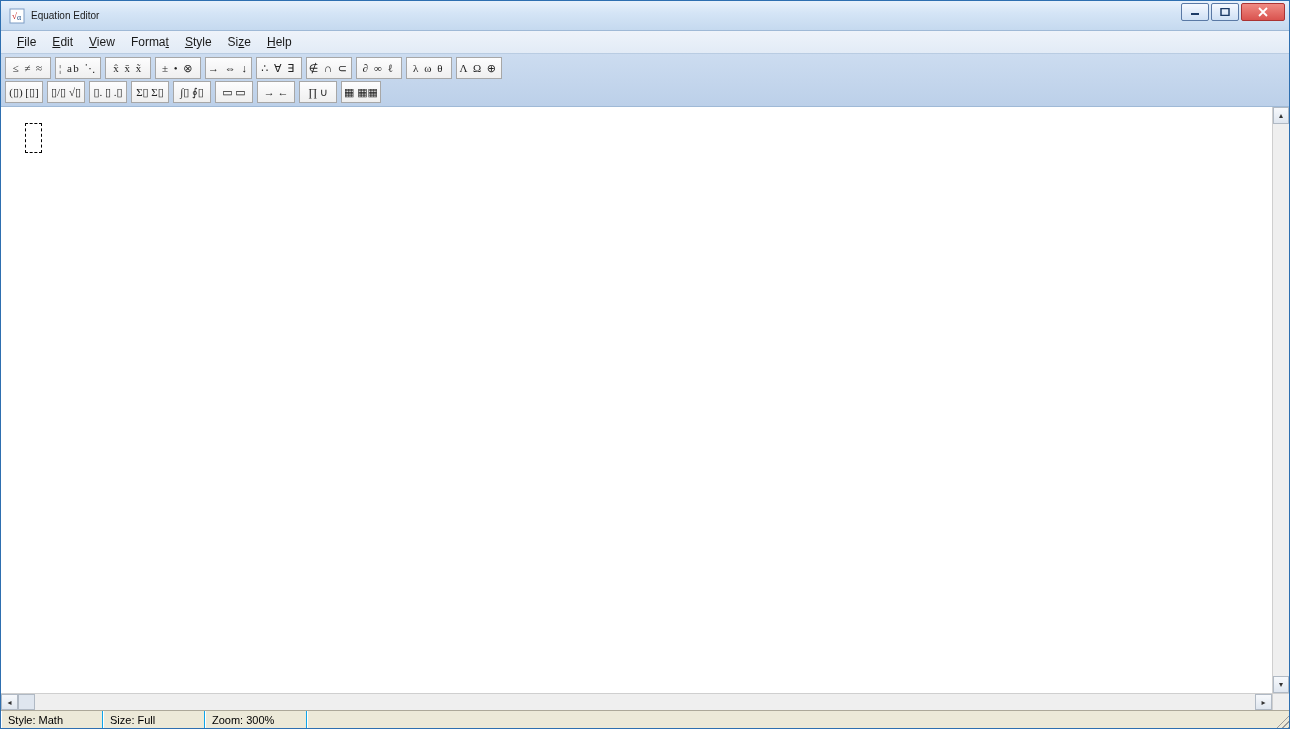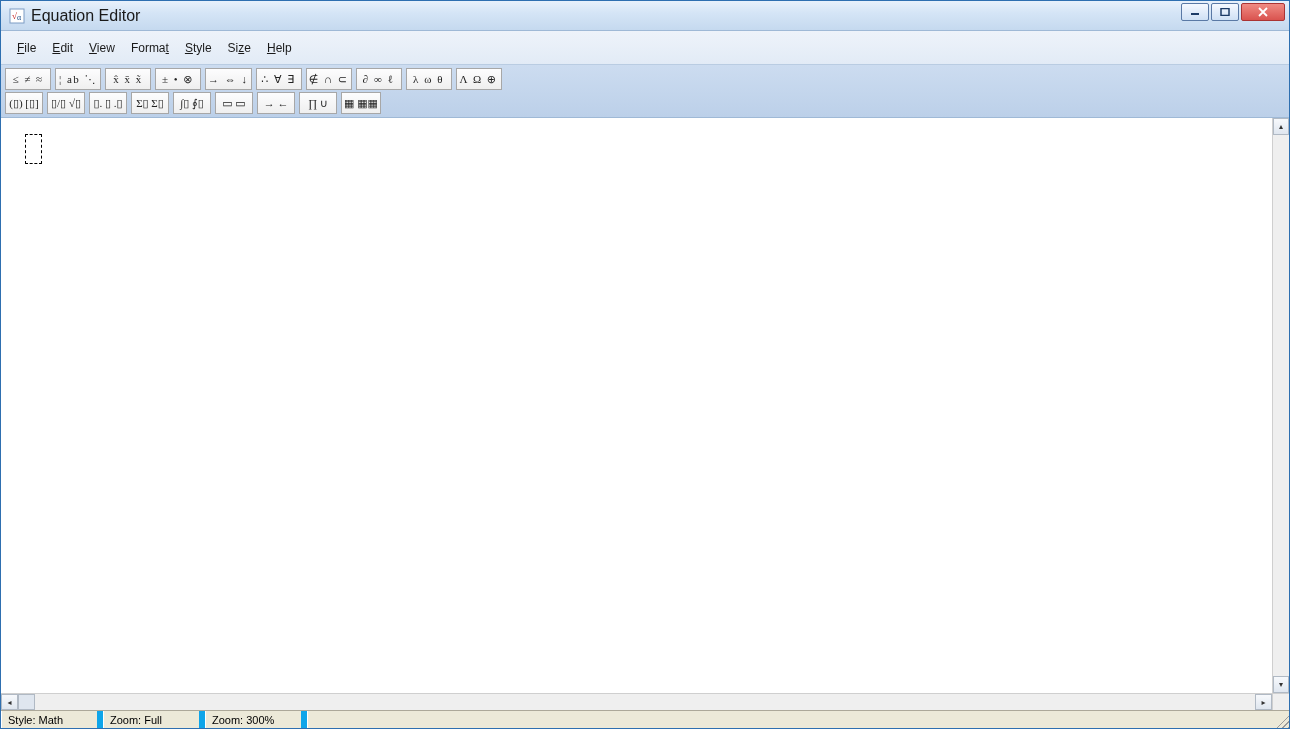--- a/index.html
+++ b/index.html
@@ -1,47 +1,47 @@
 <!DOCTYPE html>
 <html><head>
 <meta charset="utf-8">
 <style>
 html,body{margin:0;padding:0;height:100%;font-family:"Segoe UI",Tahoma,Arial,sans-serif;font-size:12px;overflow:hidden;background:#fff}
 *{box-sizing:border-box}
 .window{width:1290px;height:729px;border:1px solid #2e6fb0;background:#fff;display:flex;flex-direction:column;position:relative}
 .titlebar{height:30px;background:linear-gradient(to bottom,#e8f1fb 0%,#d5e5f6 40%,#c5d9ef 100%);display:flex;align-items:center;border-bottom:1px solid #9fb9d6;position:relative}
 .titlebar .app-icon{width:16px;height:16px;margin:0 6px 0 8px;display:flex;align-items:center;justify-content:center}
 .titlebar .app-icon svg{display:block}
-.titlebar .title{color:#1a1a1a;font-size:16px}
+.titlebar .title{color:#1a1a1a;font-size:10px}
 .winbtns{position:absolute;right:4px;top:2px;display:flex;gap:2px}
 .winbtn{width:28px;height:18px;border:1px solid #5a79a5;border-radius:2px;background:linear-gradient(to bottom,#f5f9ff,#cfe0f4);display:flex;align-items:center;justify-content:center;font-size:10px;color:#1c3b66}
 .winbtn.close{background:linear-gradient(to bottom,#f08b83,#d9534f);border-color:#a33;color:#fff;width:44px}
 .winbtn svg{display:block}
-.menubar{height:34px;background:linear-gradient(to bottom,#eef3fa 0%,#e2ebf6 100%);border-bottom:1px solid #b9cce2;display:flex;align-items:center;padding:0 8px;gap:0}
+.menubar{height:23px;background:linear-gradient(to bottom,#eef3fa 0%,#e2ebf6 100%);border-bottom:1px solid #b9cce2;display:flex;align-items:center;padding:0 8px;gap:0}
 .menuitem{padding:2px 8px;color:#1a1a1a;cursor:default}
 .menuitem span.u{text-decoration:underline}
 .toolbars{background:linear-gradient(to bottom,#ccdcf0 0%,#bcd0e9 100%);border-bottom:1px solid #9fb9d6;padding:2px 4px}
 .tb-row{display:flex;align-items:center;padding:1px 0}
 .tb-group{display:flex;align-items:center;background:linear-gradient(to bottom,#fdfdfe,#efefef);border:1px solid #a7a7a7;height:22px;margin-right:4px}
 .tb-btn{min-width:16px;height:20px;padding:0 2px;display:flex;align-items:center;justify-content:center;font-family:"Cambria Math","Segoe UI Symbol","Lucida Sans Unicode",serif;font-size:12px;line-height:1;color:#222;position:relative;cursor:default;letter-spacing:0}
 .tb-group .tb-btn{border-right:0}
 .tb-wide{min-width:44px;font-size:11px;letter-spacing:1.5px}
 .tb-narrow{min-width:36px;font-size:11px}
 .workspace{flex:1;display:flex;position:relative;overflow:hidden}
 .canvas{flex:1;background:#fff;position:relative}
 .cursor-slot{position:absolute;left:24px;top:16px;width:17px;height:30px;border:1.5px dashed #000;border-radius:1px}
 .vscroll{width:17px;background:#f0f0f0;border-left:1px solid #cfcfcf;display:flex;flex-direction:column}
 .sbtn{height:17px;background:linear-gradient(to bottom,#f7f9fc,#dfe6ef);border:1px solid #b0b9c4;display:flex;align-items:center;justify-content:center;font-size:8px;color:#333}
 .strack{flex:1;background:#efefef}
 .hscroll-row{height:17px;display:flex;border-top:1px solid #cfcfcf}
 .hscroll{flex:1;background:#f0f0f0;display:flex}
 .hscroll .sbtn{width:17px;height:100%}
 .hscroll .strack{flex:1}
 .statusbar{height:18px;background:#ece9d8;border-top:1px solid #aca899;display:flex;align-items:stretch;font-size:11px;color:#000}
-.stat-cell{border-right:6px solid #0ea5e9;border-left:1px solid #fff;padding:1px 6px 0;min-width:102px;display:flex;align-items:center}
+.stat-cell{border-right:1px solid #0ea5e9;border-left:1px solid #fff;padding:1px 6px 0;min-width:102px;display:flex;align-items:center}
 .grip{width:17px;height:17px;position:relative;margin-left:auto;background:repeating-linear-gradient(135deg,transparent 0,transparent 3px,#9a9a9a 3px,#9a9a9a 4px);clip-path:polygon(100% 0,100% 100%,0 100%)}
 </style>
 </head>
 <body>
 
 <div class="window">
  <div class="titlebar">
   <span class="app-icon">
    <svg width="16" height="16" viewBox="0 0 16 16">
     <rect x="1" y="1" width="14" height="14" fill="#fff" stroke="#7c9cc4"></rect>
@@ -159,18 +159,18 @@
    <div class="sbtn">◂</div>
    <div class="sbtn" style="width:17px;background:#dfe6ef"></div>
    <div class="strack"></div>
    <div class="sbtn">▸</div>
   </div>
   <div style="width:17px;background:#efefef;border-left:1px solid #cfcfcf"></div>
  </div>
 
  <div class="statusbar">
   <div class="stat-cell">Style: Math</div>
-  <div class="stat-cell">Zoom: Full</div>
+  <div class="stat-cell">Size: Full</div>
   <div class="stat-cell">Zoom: 300%</div>
   <div class="stat-cell" style="flex:1;border-right:0"></div>
   <div class="grip"></div>
  </div>
 </div>
 
 </body></html>

